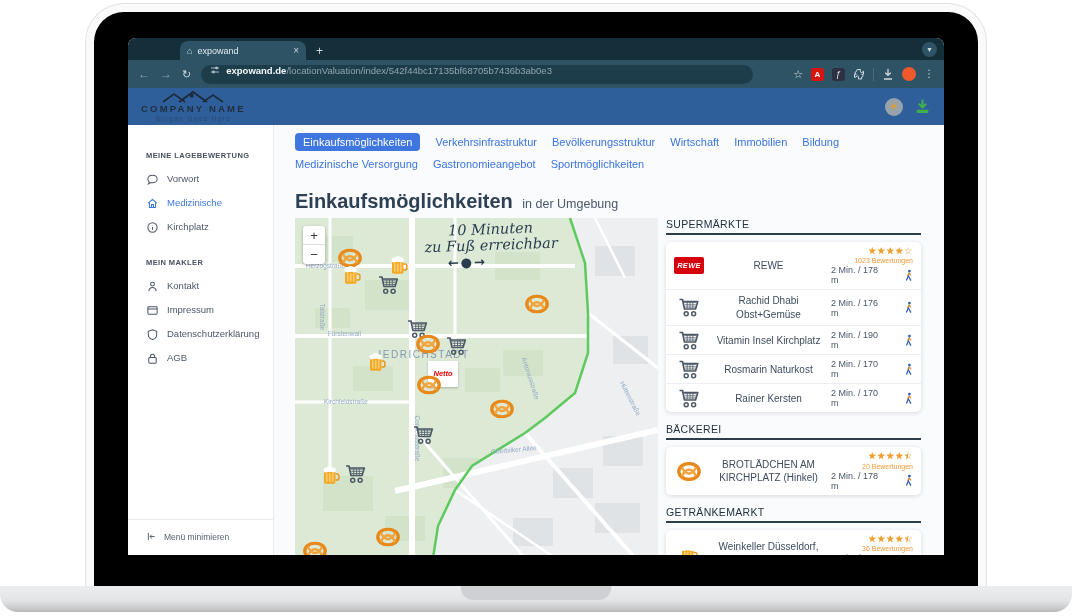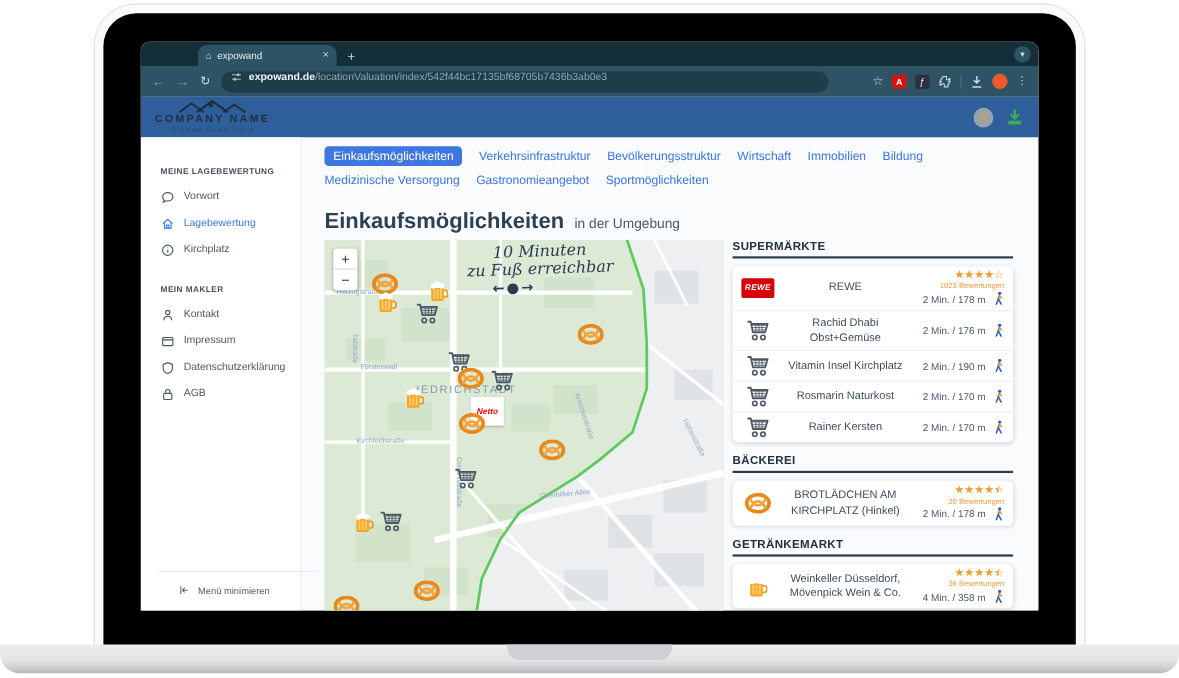--- a/index.html
+++ b/index.html
@@ -52,21 +52,21 @@
                 justify-content:center;font-size:10px;color:#f59e0b}
 
   
   .content{flex:1;display:flex;background:#fafbfd;min-height:0}
   .sb{width:146px;background:#fff;border-right:1px solid #e7eaee;position:relative;padding:26px 8px 0 18px;flex:none}
   .sb-title{font-size:7.5px;font-weight:bold;color:#46505e;letter-spacing:.4px;margin-bottom:13px}
   .sb-item{display:flex;gap:8px;font-size:9.5px;color:#4b5665;margin-bottom:11px;cursor:default}
   .sb-item.active{color:#3c78e0}
   .sb-icon{display:flex;width:13px;justify-content:center}
   .sb-group2{margin-top:24px}
-  .sb-bottom{position:absolute;left:16px;bottom:0;width:100%;border-top:1px solid #e7eaee;padding:11px 0 13px 18px;
+  .sb-bottom{position:absolute;left:0;bottom:0;width:100%;border-top:1px solid #e7eaee;padding:11px 0 13px 18px;
              display:flex;gap:7px;align-items:center;font-size:8.5px;color:#55606e}
   .main{flex:1;position:relative;padding:8px 0 0 21px;overflow:hidden}
   .nav-tabs{display:flex;flex-wrap:wrap;column-gap:15px;row-gap:7px;width:640px;font-size:11px;align-items:center}
   .nav-tab{color:#3b74dd}
   .nav-tab.active{background:#4076df;color:#fff;padding:3px 8px;border-radius:4px}
   .page-title-row{margin-top:20px}
   .page-title{font-size:20px;font-weight:bold;color:#2e4053}
   .page-subtitle{font-size:12.5px;color:#46586a;margin-left:5px}
   .body-row{display:flex;margin-top:5px}
 
@@ -84,32 +84,32 @@
   .ann-arrows{font-size:13px;font-weight:bold;margin-top:1px;letter-spacing:2px;font-style:normal;
               font-family:"DejaVu Sans",sans-serif;margin-right:28%}
   .marker{position:absolute;transform:translate(-50%,-50%);z-index:3;line-height:0}
   .street{position:absolute;font-size:6.5px;color:#93a9c4;z-index:2;white-space:nowrap;transform-origin:left center}
   .street.area{font-size:10px;letter-spacing:1.5px;color:#8499b0;font-weight:normal}
   .netto{display:inline-block;width:30px;height:26px;background:#ffffff;color:#e00;font-size:7.5px;font-weight:bold;
          font-style:italic;text-align:center;line-height:26px;box-shadow:0 1px 2px rgba(0,0,0,.25)}
 
   
   .panel{width:255px;margin-left:8px}
-  .panel-header{font-size:10.5px;font-weight:bold;color:#22303f;letter-spacing:.3px;border-bottom:2px solid #2e3d4e;
+  .panel-header{font-size:10.5px;font-weight:normal;color:#22303f;letter-spacing:.3px;border-bottom:2px solid #2e3d4e;
                 padding-bottom:3px;margin-bottom:7px}
   .card{background:#fff;border-radius:5px;box-shadow:0 1px 4px rgba(25,39,60,.16);margin-bottom:11px}
   .row{display:flex;align-items:center;padding:4px 8px 4px 6px;border-bottom:1px solid #ebeef2;min-height:27px}
   .row:last-child{border-bottom:none}
   .row-icon{width:34px;display:flex;justify-content:center;flex:none;line-height:0}
   .row-name{flex:1;text-align:center;font-size:10px;color:#3e4b5d;padding:0 3px;line-height:1.35}
   .row-right{width:82px;flex:none;display:flex;flex-direction:column;align-items:flex-end;gap:1px}
   .stars{position:relative;display:inline-block;font-size:9.5px;line-height:1.1;color:#f09d2e;letter-spacing:.5px}
   .st-fill{position:absolute;left:0;top:0;overflow:hidden;white-space:nowrap}
   .reviews{font-size:7px;color:#ef9b3a}
-  .time{display:flex;align-items:center;gap:8px;font-size:9px;color:#4a5568}
+  .time{display:flex;align-items:center;gap:21px;font-size:9px;color:#4a5568}
   .rewe-logo{display:inline-block;background:#d5000b;color:#fff;font-size:7.5px;font-weight:bold;font-style:italic;
              padding:5px 3px;border-radius:2px;letter-spacing:.3px;line-height:1}
 </style>
 </head>
 <body>
 
 <div class="screen">
   <div class="browser">
 
     <div class="tabstrip">
@@ -184,21 +184,21 @@
               </svg>
             </span>
           <span>Vorwort</span>
         </div>
         <div class="sb-item active">
           <span class="sb-icon">
               <svg width="13" height="13" viewBox="0 0 14 14" fill="none" stroke="currentColor" stroke-width="1.1">
                 <path d="M2.3 6.6 7 2.7l4.7 3.9M3.7 6v5.2h6.6V6M5.9 11.2V8.2h2.2v3"></path>
               </svg>
             </span>
-          <span>Lagebewertung</span>
+          <span>Medizinische</span>
         </div>
         <div class="sb-item">
           <span class="sb-icon">
               <svg width="13" height="13" viewBox="0 0 14 14" fill="none" stroke="currentColor" stroke-width="1.1">
                 <circle cx="7" cy="7" r="5"></circle>
                 <path d="M7 6.4v3M7 4.4v.3"></path>
               </svg>
             </span>
           <span>Kirchplatz</span>
         </div>

